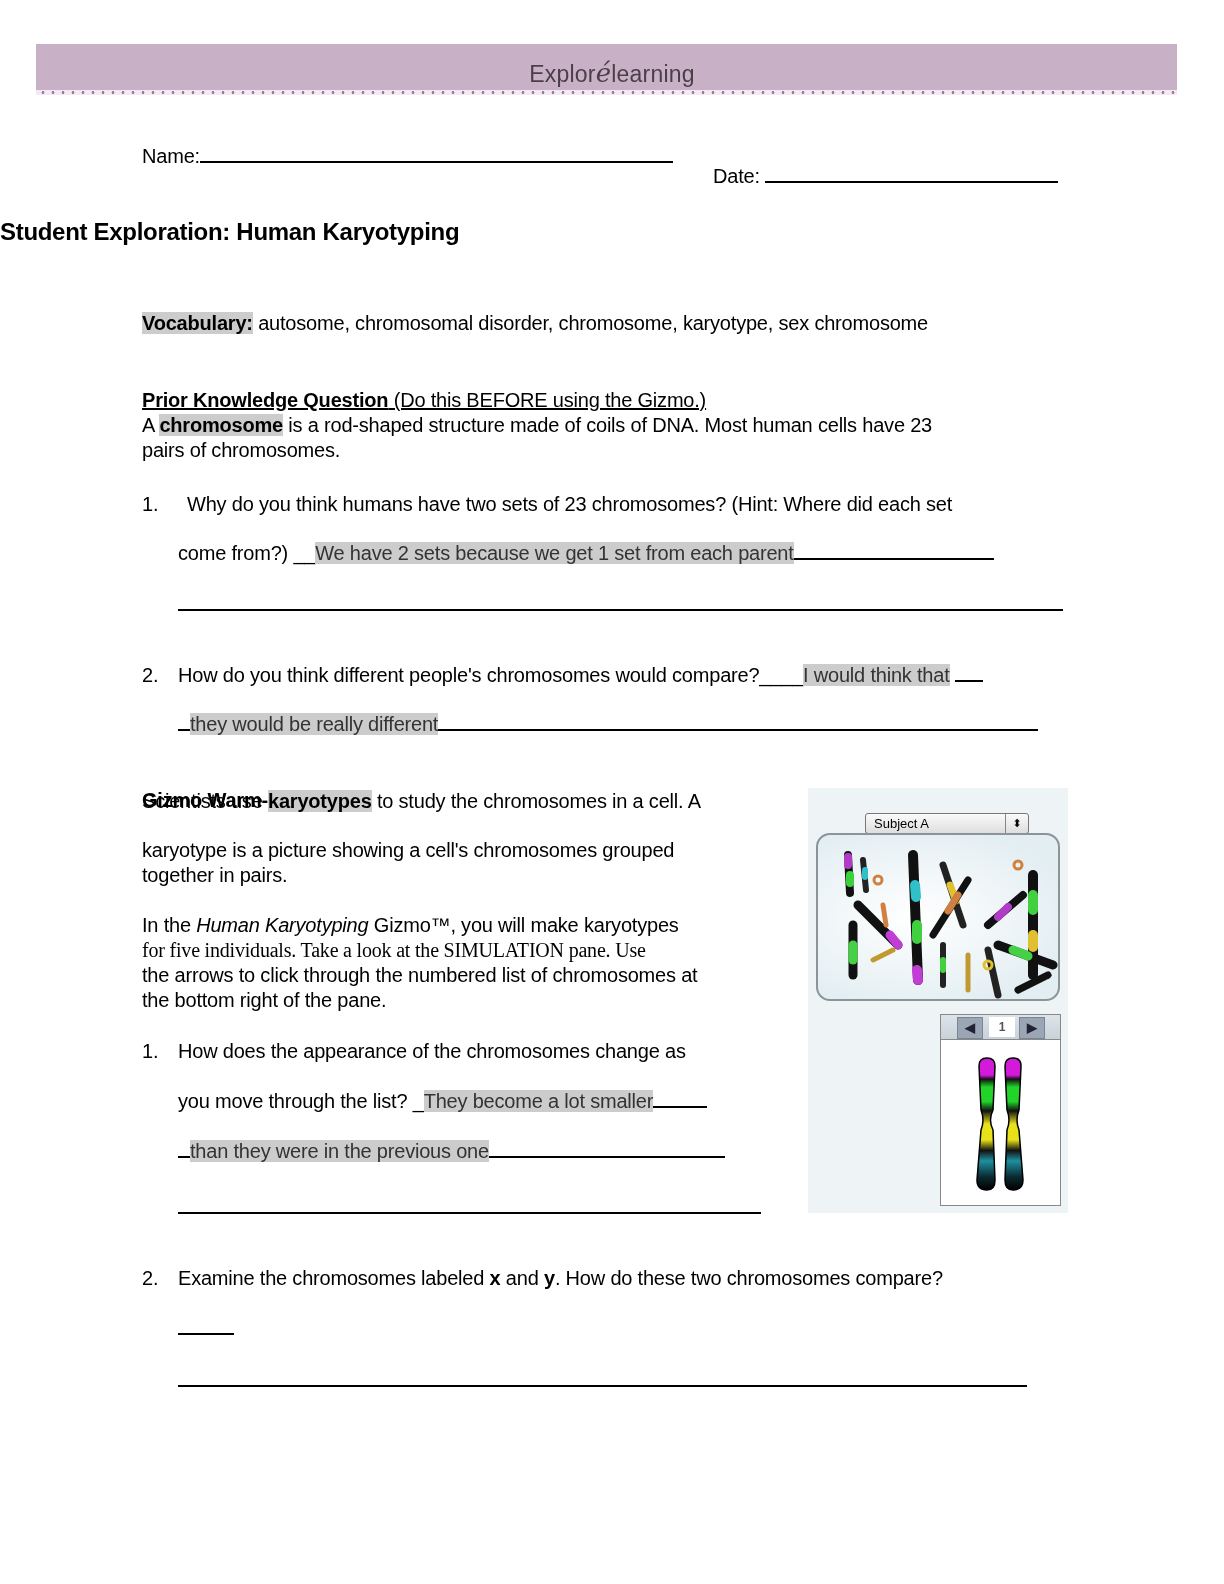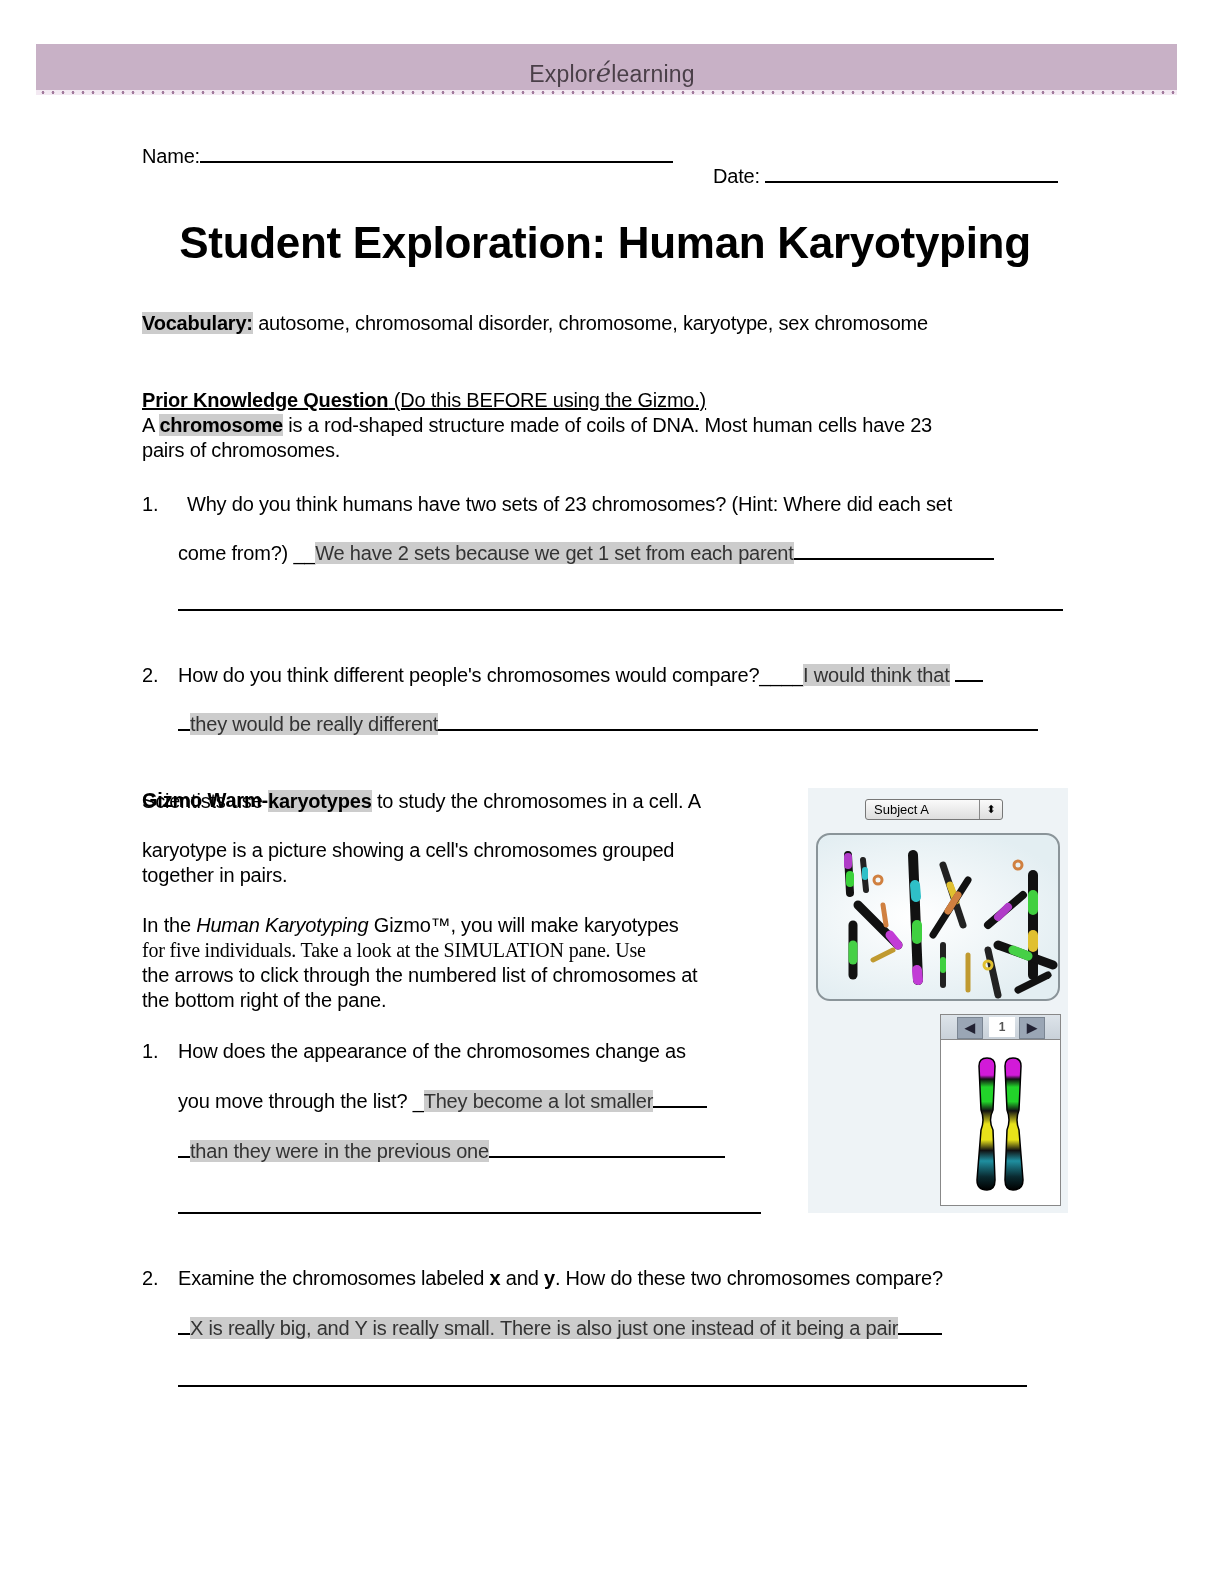--- a/index.html
+++ b/index.html
@@ -10,26 +10,26 @@
     background-size:10px 5px; background-position:2px 0; background-color:#f3e9f2; }
   .logo { position:absolute; left:0; right:0; top:58px; text-align:center; font-size:23px; color:#4a3f48; letter-spacing:0.2px; }
   .logo .swash { font-family:"DejaVu Serif", serif; font-style:italic; font-size:26px; color:#4a3f48; }
 
   .abs { position:absolute; }
   .t { font-size:20px; line-height:24px; white-space:nowrap; letter-spacing:-0.2px; }
   .line { display:inline-block; border-bottom:2px solid #000; vertical-align:baseline; }
   .hl { background:#cccccc; }
   .ans { background:#cccccc; color:#333; }
   .b { font-weight:bold; }
-  .title { position:absolute; left:0; width:1210px; top:218px; text-align:center; font-size:44px; font-weight:bold; letter-spacing:-0.3px; }
+  .title { position:absolute; left:0; width:1210px; top:218px; font-size:24px; font-weight:bold; letter-spacing:-0.3px; }
   .rule { position:absolute; height:0; border-bottom:2px solid #000; }
 
   
   .gizmo { position:absolute; left:808px; top:788px; width:260px; height:425px; background:#eef3f6; }
-  .select { position:absolute; left:57px; top:11px; width:138px; height:21px; border:1px solid #777; border-radius:3px;
+  .select { position:absolute; left:57px; top:25px; width:164px; height:21px; border:1px solid #777; border-radius:3px;
     background:linear-gradient(#fafafa,#dedede); font-size:13px; box-sizing:border-box; }
   .select span.lbl { position:absolute; left:8px; top:2px; }
   .select .arrows { position:absolute; right:0; top:0; width:22px; height:19px; border-left:1px solid #888; text-align:center; font-size:11px; line-height:19px; }
   .cellbox { position:absolute; left:8px; top:45px; width:244px; height:168px; border:2px solid #8a9499; border-radius:14px;
     background:radial-gradient(ellipse at 40% 50%, #ffffff 0%, #e3eef2 80%); box-sizing:border-box; overflow:hidden; }
   .panel { position:absolute; top:226px; height:192px; border:1px solid #888; background:#fff; box-sizing:border-box; }
   .panel-head { height:24px; background:linear-gradient(#dde4ea,#c9d1d9); border-bottom:1px solid #888; font-size:12px; font-weight:bold; color:#555; text-align:center; line-height:24px; }
   .navbtn { position:absolute; top:2px; width:24px; height:20px; background:#9aa6b5; border:1px solid #7a8592; font-size:13px; line-height:20px; text-align:center; color:#223; }
   .navnum { position:absolute; top:2px; left:48px; width:26px; height:20px; background:#fff; font-size:12px; font-weight:bold; text-align:center; line-height:20px; }
 </style>
@@ -99,21 +99,21 @@
 <div class="abs t" style="left:178px; top:1139px;">
   <span class="line" style="width:12px;"></span><span class="ans">than they were in the previous one</span><span class="line" style="width:236px;"></span>
 </div>
 <div class="rule" style="left:178px; top:1212px; width:583px;"></div>
 
 <div class="abs t" style="left:142px; top:1266px;">2.</div>
 <div class="abs t" style="left:178px; top:1266px;">
   <span>Examine the chromosomes labeled </span><b>x</b><span> and </span><b>y</b><span>. How do these two chromosomes compare?</span>
 </div>
 <div class="abs t" style="left:178px; top:1316px;">
-  <span class="line" style="width:12px;"></span><span class="ans">X is really big, and Y is really small. There is also just one instead of it being a pair</span><span class="line" style="width:44px;"></span>
+  <span class="line" style="width:12px;"></span><span class="line" style="width:44px;"></span>
 </div>
 <div class="rule" style="left:178px; top:1385px; width:849px;"></div>
 
 <div class="gizmo">
   <div class="select">
     <span class="lbl">Subject A</span>
     <span class="arrows">⬍</span>
   </div>
   <div class="cellbox">
     <svg width="240" height="164" viewBox="0 0 240 164">

